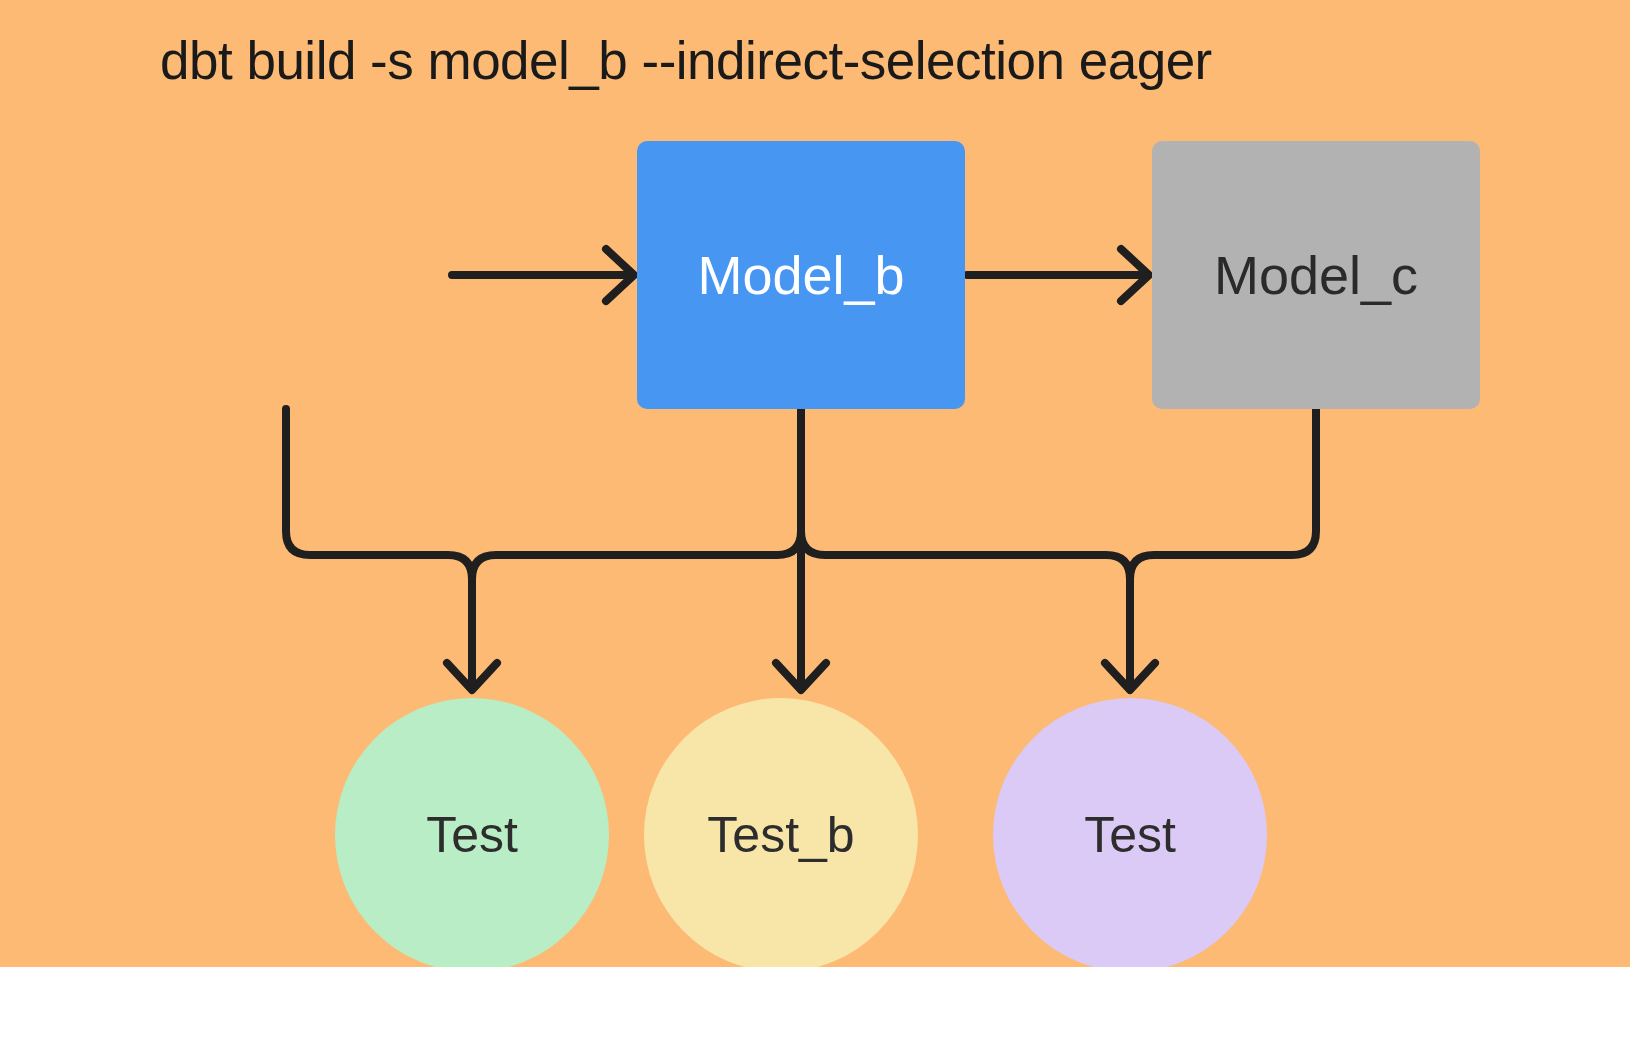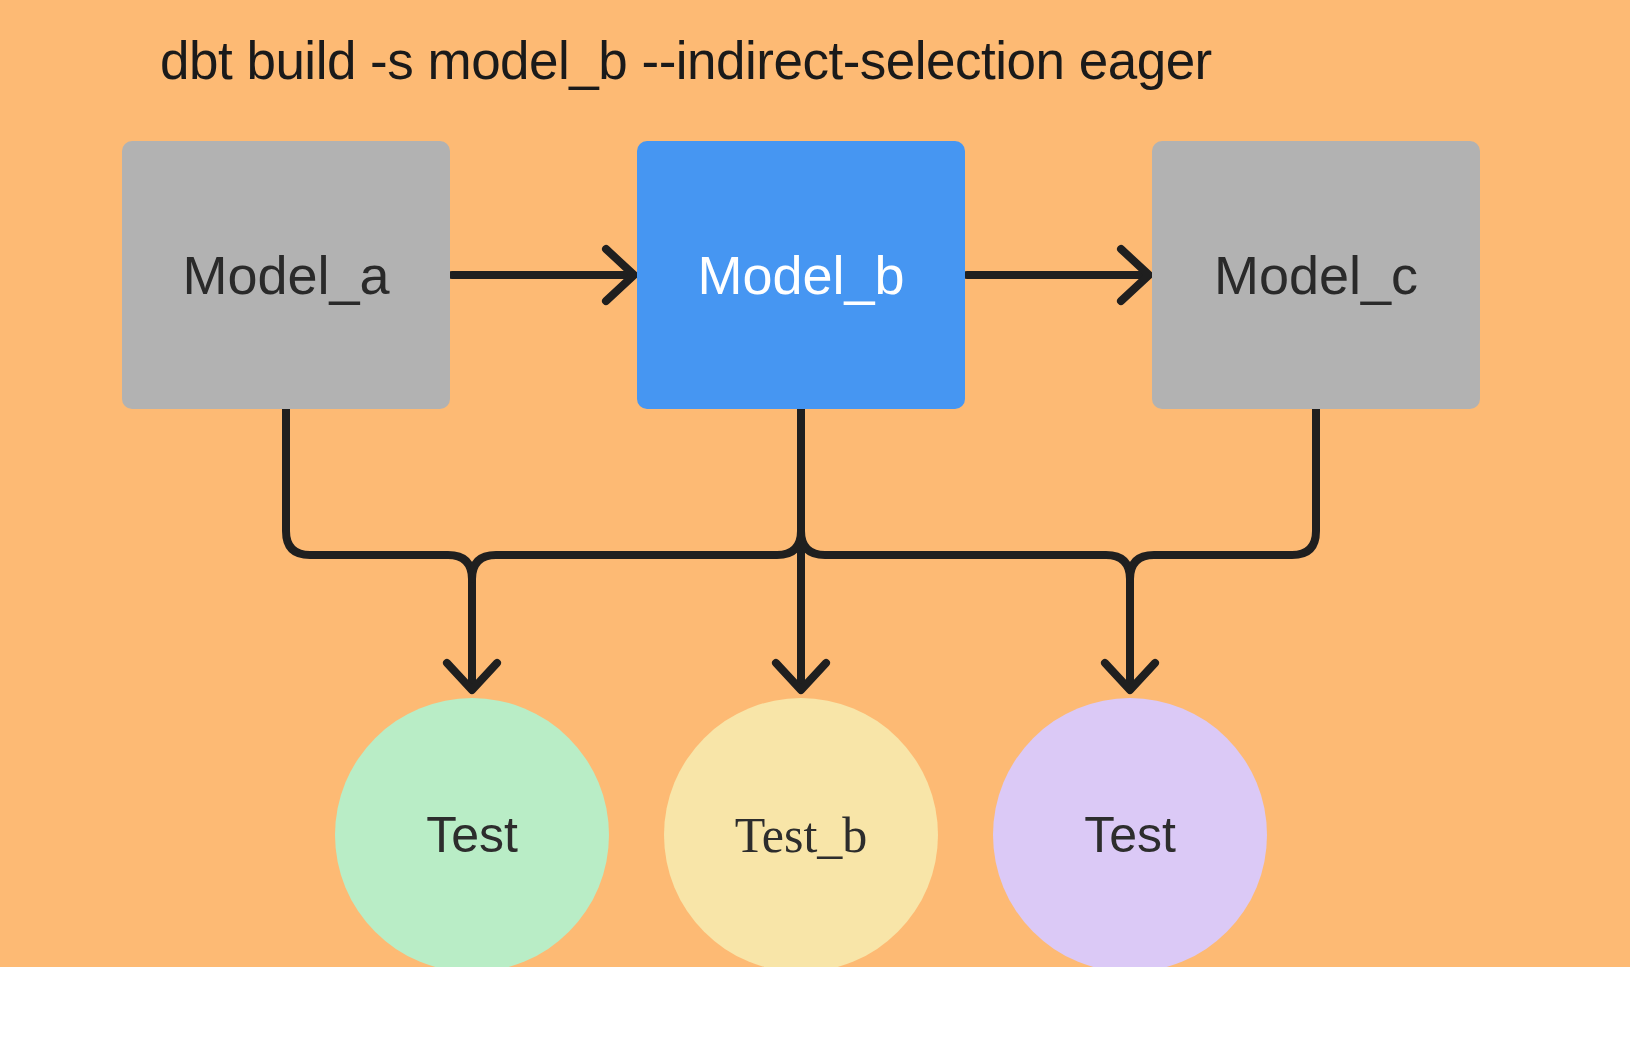--- a/index.html
+++ b/index.html
@@ -40,21 +40,21 @@
     top:698px;
     width:274px;height:274px;
     border-radius:50%;
     display:flex;flex-direction:column;align-items:center;justify-content:center;
     font-size:50px;
     line-height:1.74;
     color:#2d2d2d;
     text-align:center;
   }
   #test-ab{left:335px;background:var(--test-ab,#b9edc6);}
-  #test-b{left:664px;background:var(--test-b,#f8e5a8);font-family:Liberation Serif, serif;}
+  #test-b{left:644px;background:var(--test-b,#f8e5a8);}
   #test-bc{left:993px;background:var(--test-bc,#dbc9f6);}
   svg.edges{position:absolute;left:0;top:0;pointer-events:none;}
   svg.edges path{
     fill:none;
     stroke:var(--edge,#1f1f1f);
     stroke-width:8;
     stroke-linecap:round;
     stroke-linejoin:round;
   }
 </style>
@@ -81,23 +81,20 @@
 
     <path d="M 801 409 V 531 Q 801 555 825 555 H 1106 Q 1130 555 1130 579 V 686"></path>
 
     <path d="M 1316 409 V 531 Q 1316 555 1292 555 H 1154 Q 1130 555 1130 579"></path>
 
     <path d="M 447 663 L 472 690 L 497 663"></path>
     <path d="M 776 663 L 801 690 L 826 663"></path>
     <path d="M 1105 663 L 1130 690 L 1155 663"></path>
   </svg>
 
-  <div class="model" id="model-a">
-    <span>Model_a</span>
-  </div>
   <div class="model selected" id="model-b">
     <span>Model_b</span>
   </div>
   <div class="model" id="model-c">
     <span>Model_c</span>
   </div>
 
   <div class="test" id="test-ab">
     <div>Test</div>
   </div>

